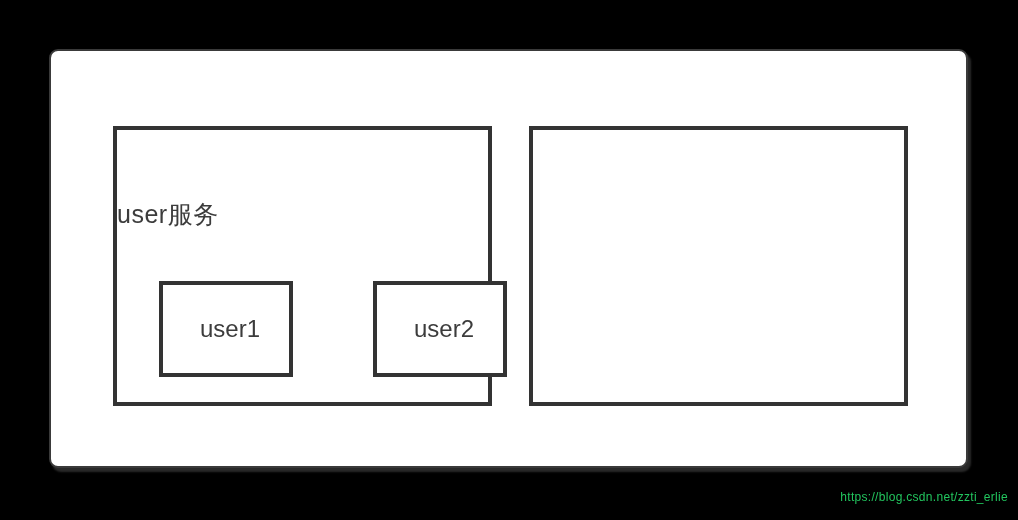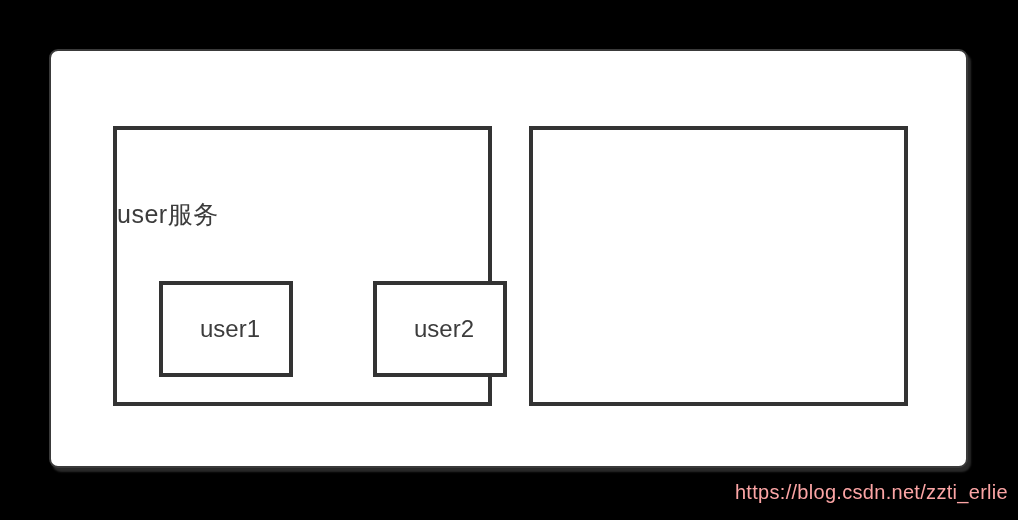--- a/index.html
+++ b/index.html
@@ -62,22 +62,22 @@
     font-size: 24px;
     color: #3c3c3c;
     padding-left: 8px;
   }
   .node.first  { left: 42px;  }
   .node.second { left: 211px; margin-left: 45px; }
   .watermark {
     position: absolute;
     right: 10px;
     bottom: 16px;
-    font-size: 20px;
-    color: #fca5a5;
+    font-size: 12px;
+    color: #22c55e;
     letter-spacing: 0.3px;
   }
 </style>
 </head>
 <body>
 
 <div class="canvas">
   <div class="panel">
 
     <div class="service-box user">

